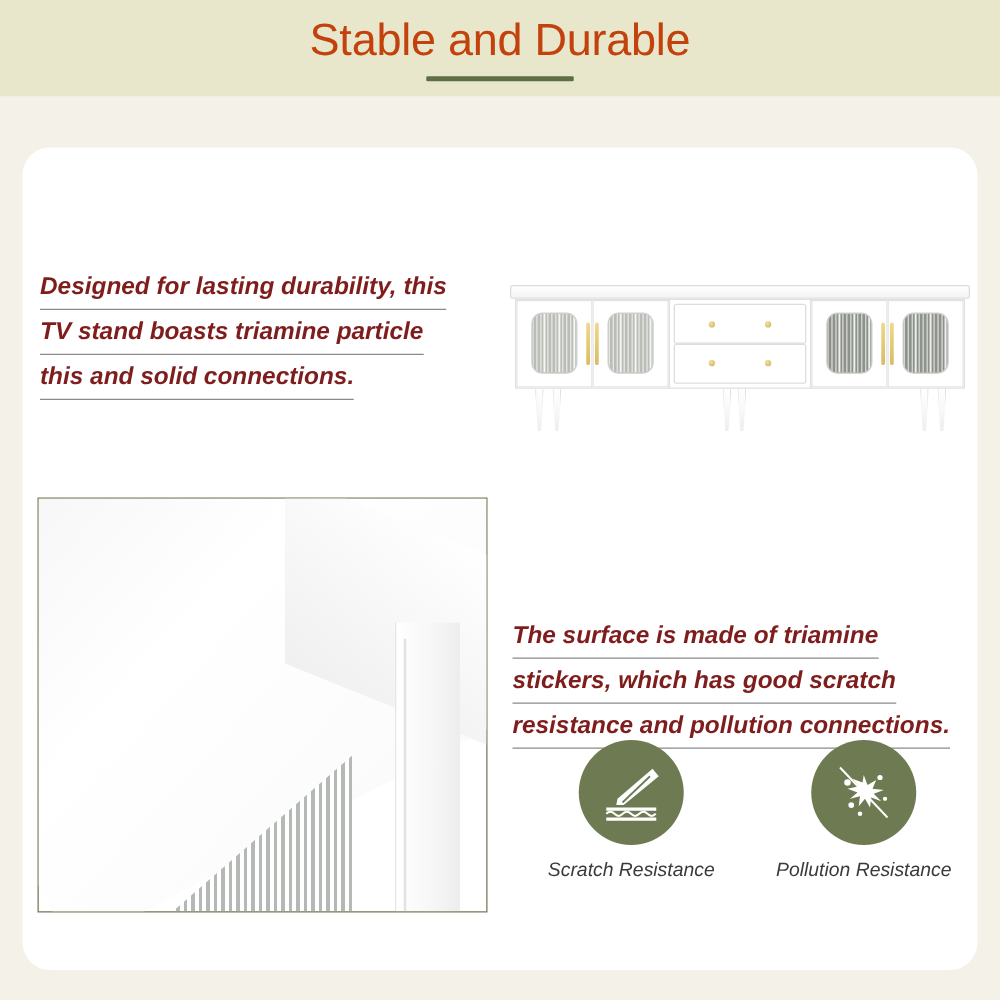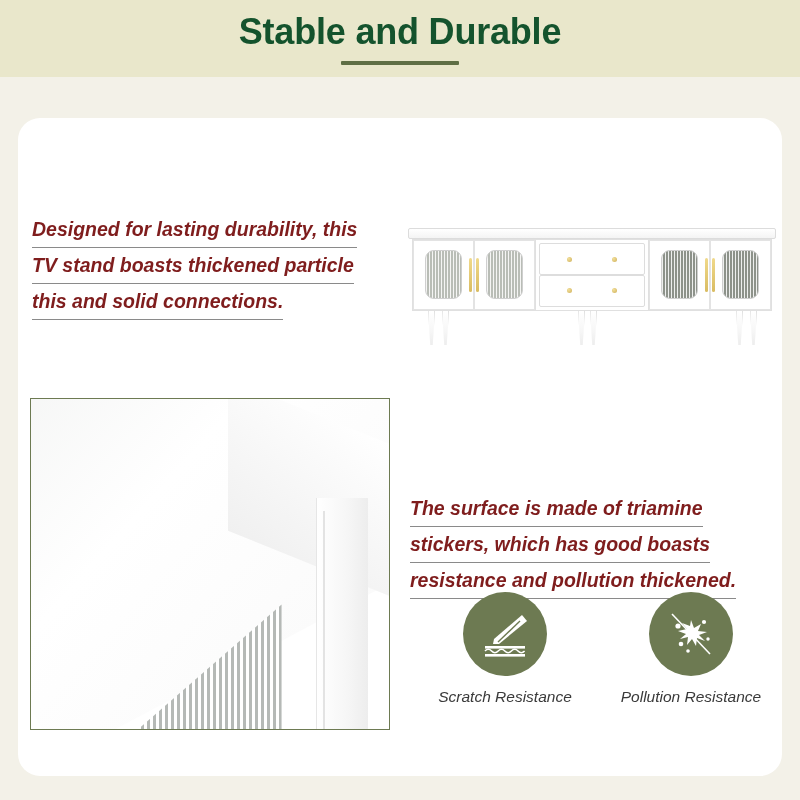--- a/index.html
+++ b/index.html
@@ -22,22 +22,22 @@
     width: 800px; height: 77px;
     background: #e9e7cb;
     display: flex;
     flex-direction: column;
     align-items: center;
     justify-content: flex-start;
   }
   .header-title {
     margin-top: 12px;
     font-size: 36px;
-    font-weight: bold;
-    color: #14532d;
+    font-weight: normal;
+    color: #c2410c;
     letter-spacing: -0.2px;
     line-height: 1.1;
     font-family: "Liberation Sans", sans-serif;
   }
   .header-rule {
     margin-top: 9px;
     width: 118px;
     height: 4px;
     background: #5f6f45;
     border-radius: 1px;
@@ -292,21 +292,21 @@
 
 <div class="header-band">
   <div class="header-title">Stable and Durable</div>
   <div class="header-rule"></div>
 </div>
 
 <div class="card"></div>
 
 <div class="para" id="para-top">
   <span class="ln">Designed for lasting durability, this</span>
-  <span class="ln">TV stand boasts thickened particle</span>
+  <span class="ln">TV stand boasts triamine particle</span>
   <span class="ln">this and solid connections.</span>
 </div>
 
 <div class="product">
   <div class="tv-top"></div>
   <div class="tv-body">
 
     <div class="bay left">
       <div class="door a">
         <div class="glass"></div>
@@ -354,22 +354,22 @@
 <div class="photo-frame">
   <div class="photo-top-surface"></div>
   <div class="photo-edge"></div>
   <div class="photo-side-panel"></div>
   <div class="photo-flutes"></div>
   <div class="photo-gap"></div>
 </div>
 
 <div class="para" id="para-bottom">
   <span class="ln">The surface is made of triamine</span>
-  <span class="ln">stickers, which has good boasts</span>
-  <span class="ln">resistance and pollution thickened.</span>
+  <span class="ln">stickers, which has good scratch</span>
+  <span class="ln">resistance and pollution connections.</span>
 </div>
 
 <div class="features">
 
   <div class="feature">
     <div class="feature-circle">
       <svg width="56" height="56" viewBox="0 0 56 56">
 
         <polygon points="45,9 50,15 22,38 16,38 17,33" fill="#ffffff"></polygon>
         <line x1="21" y1="36" x2="43" y2="15" stroke="#6d7a52" stroke-width="1.4"></line>

